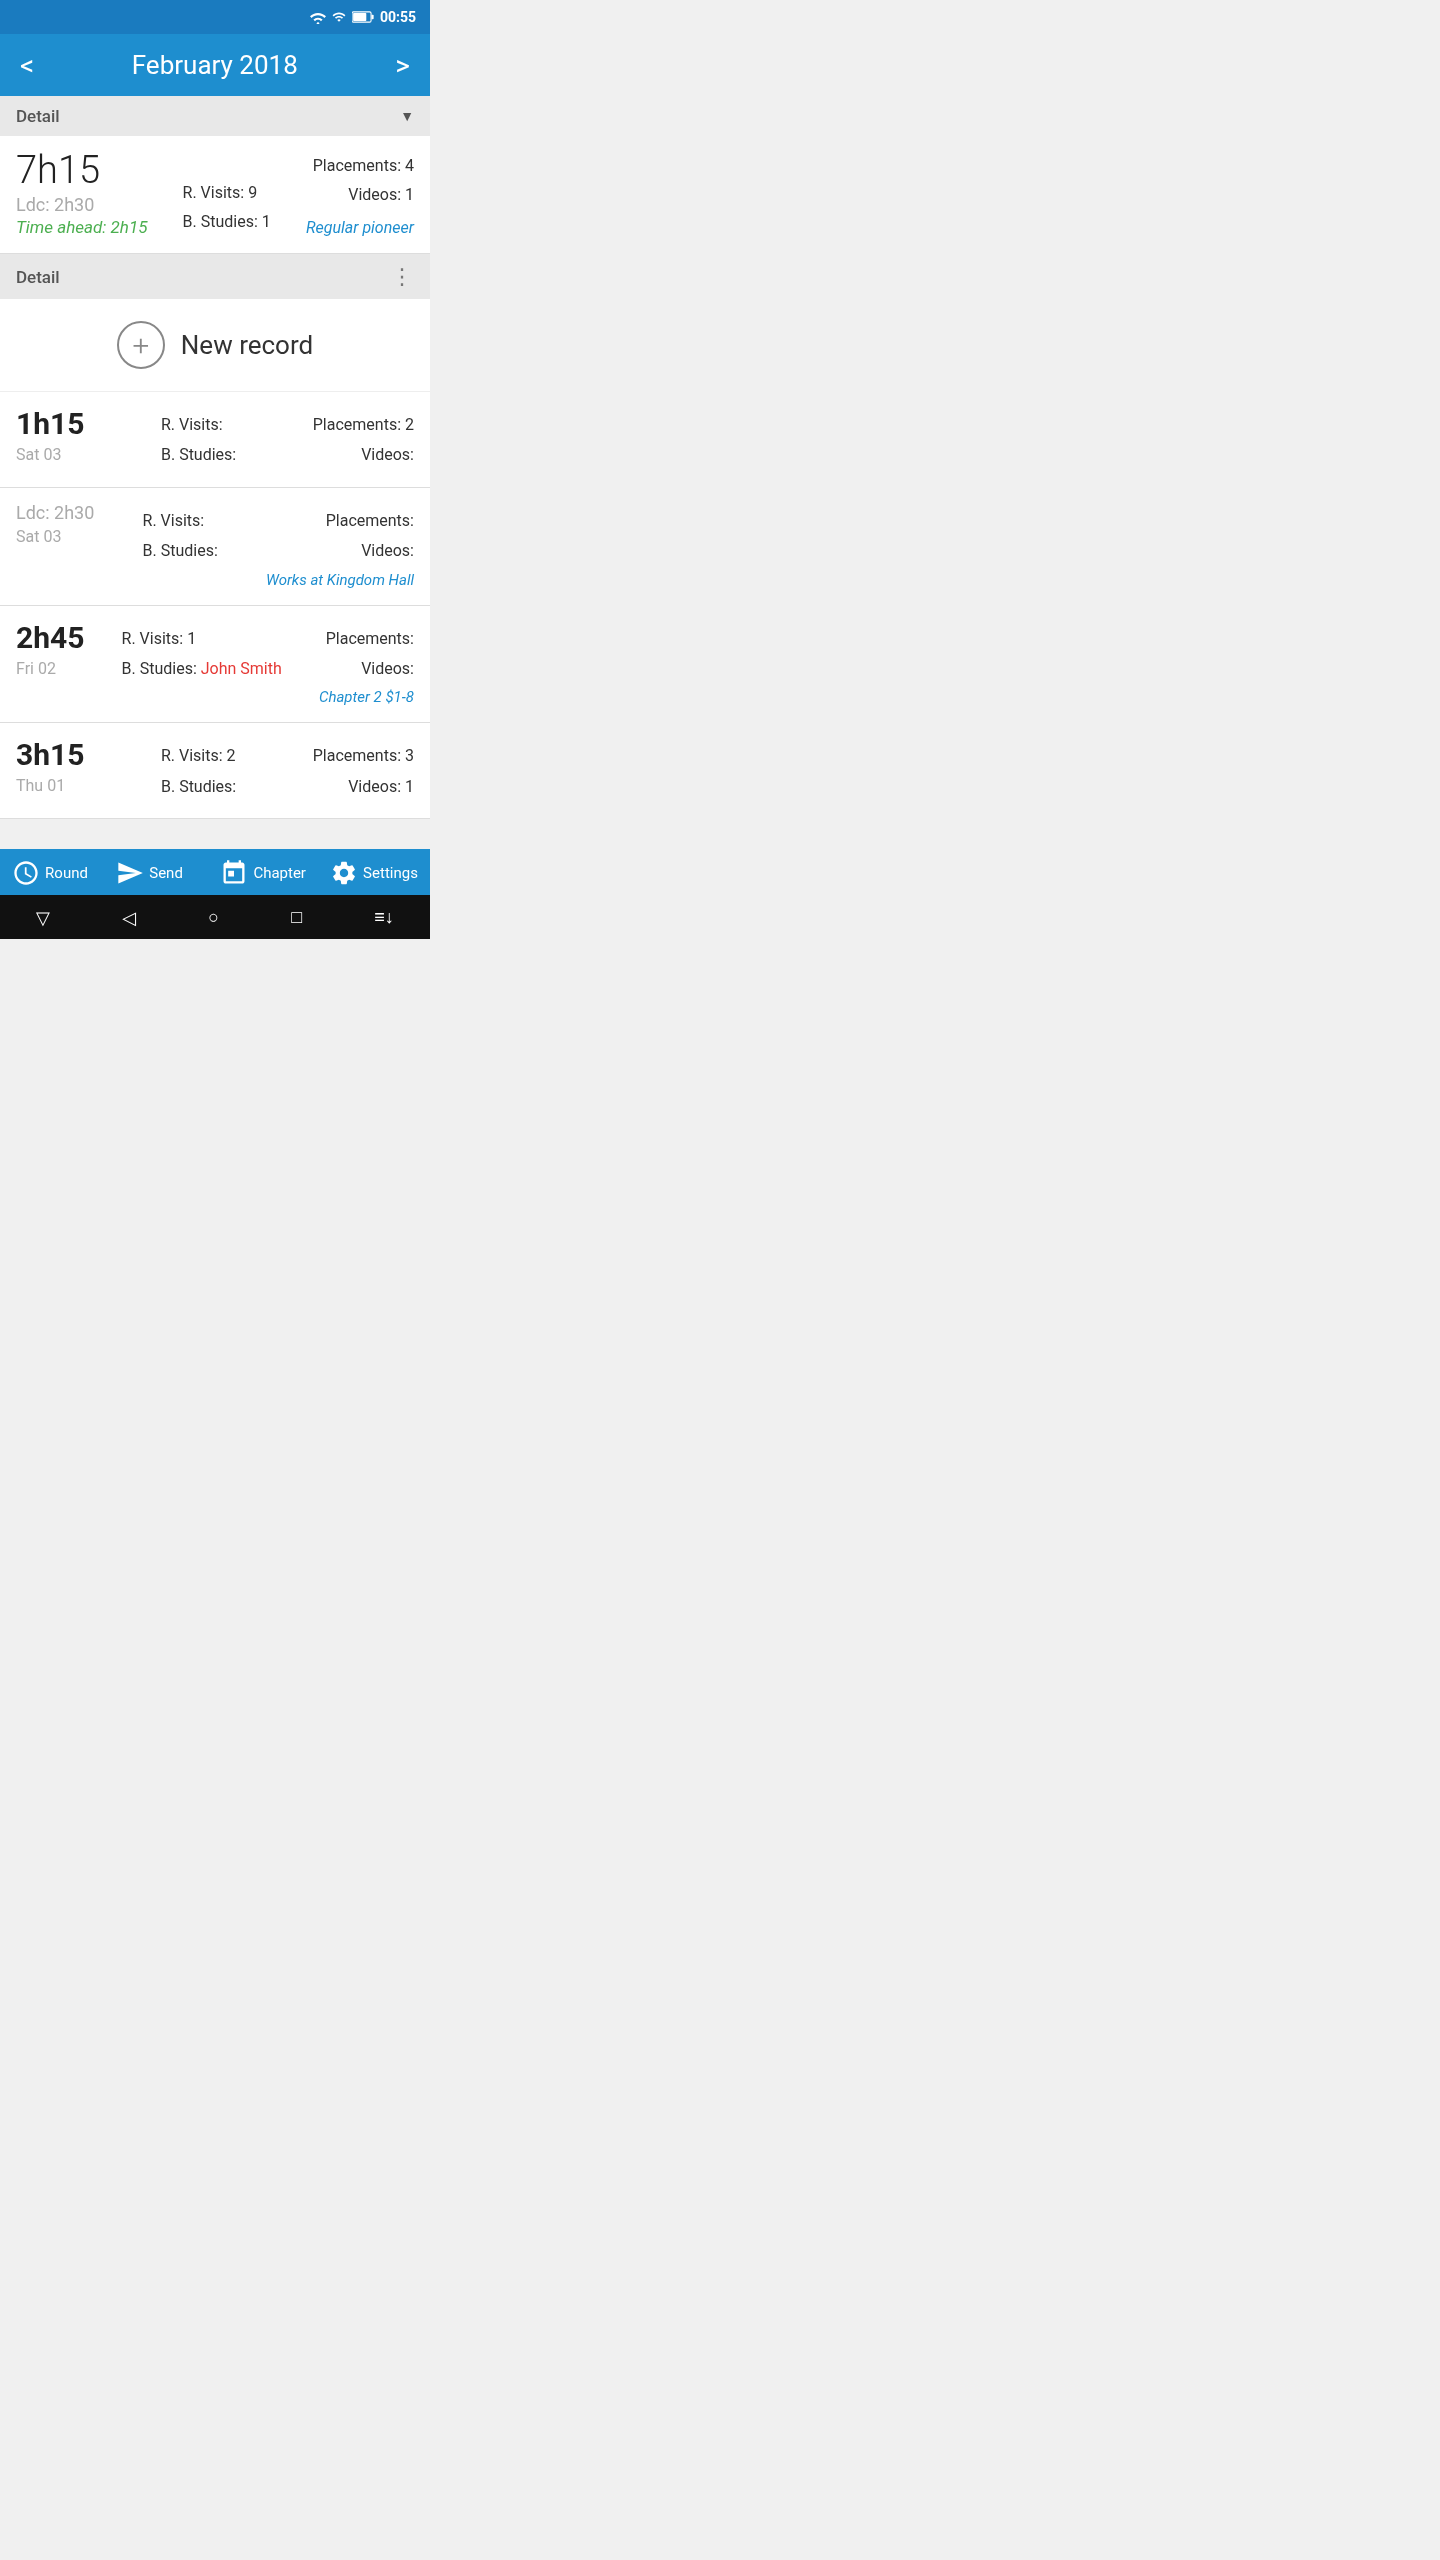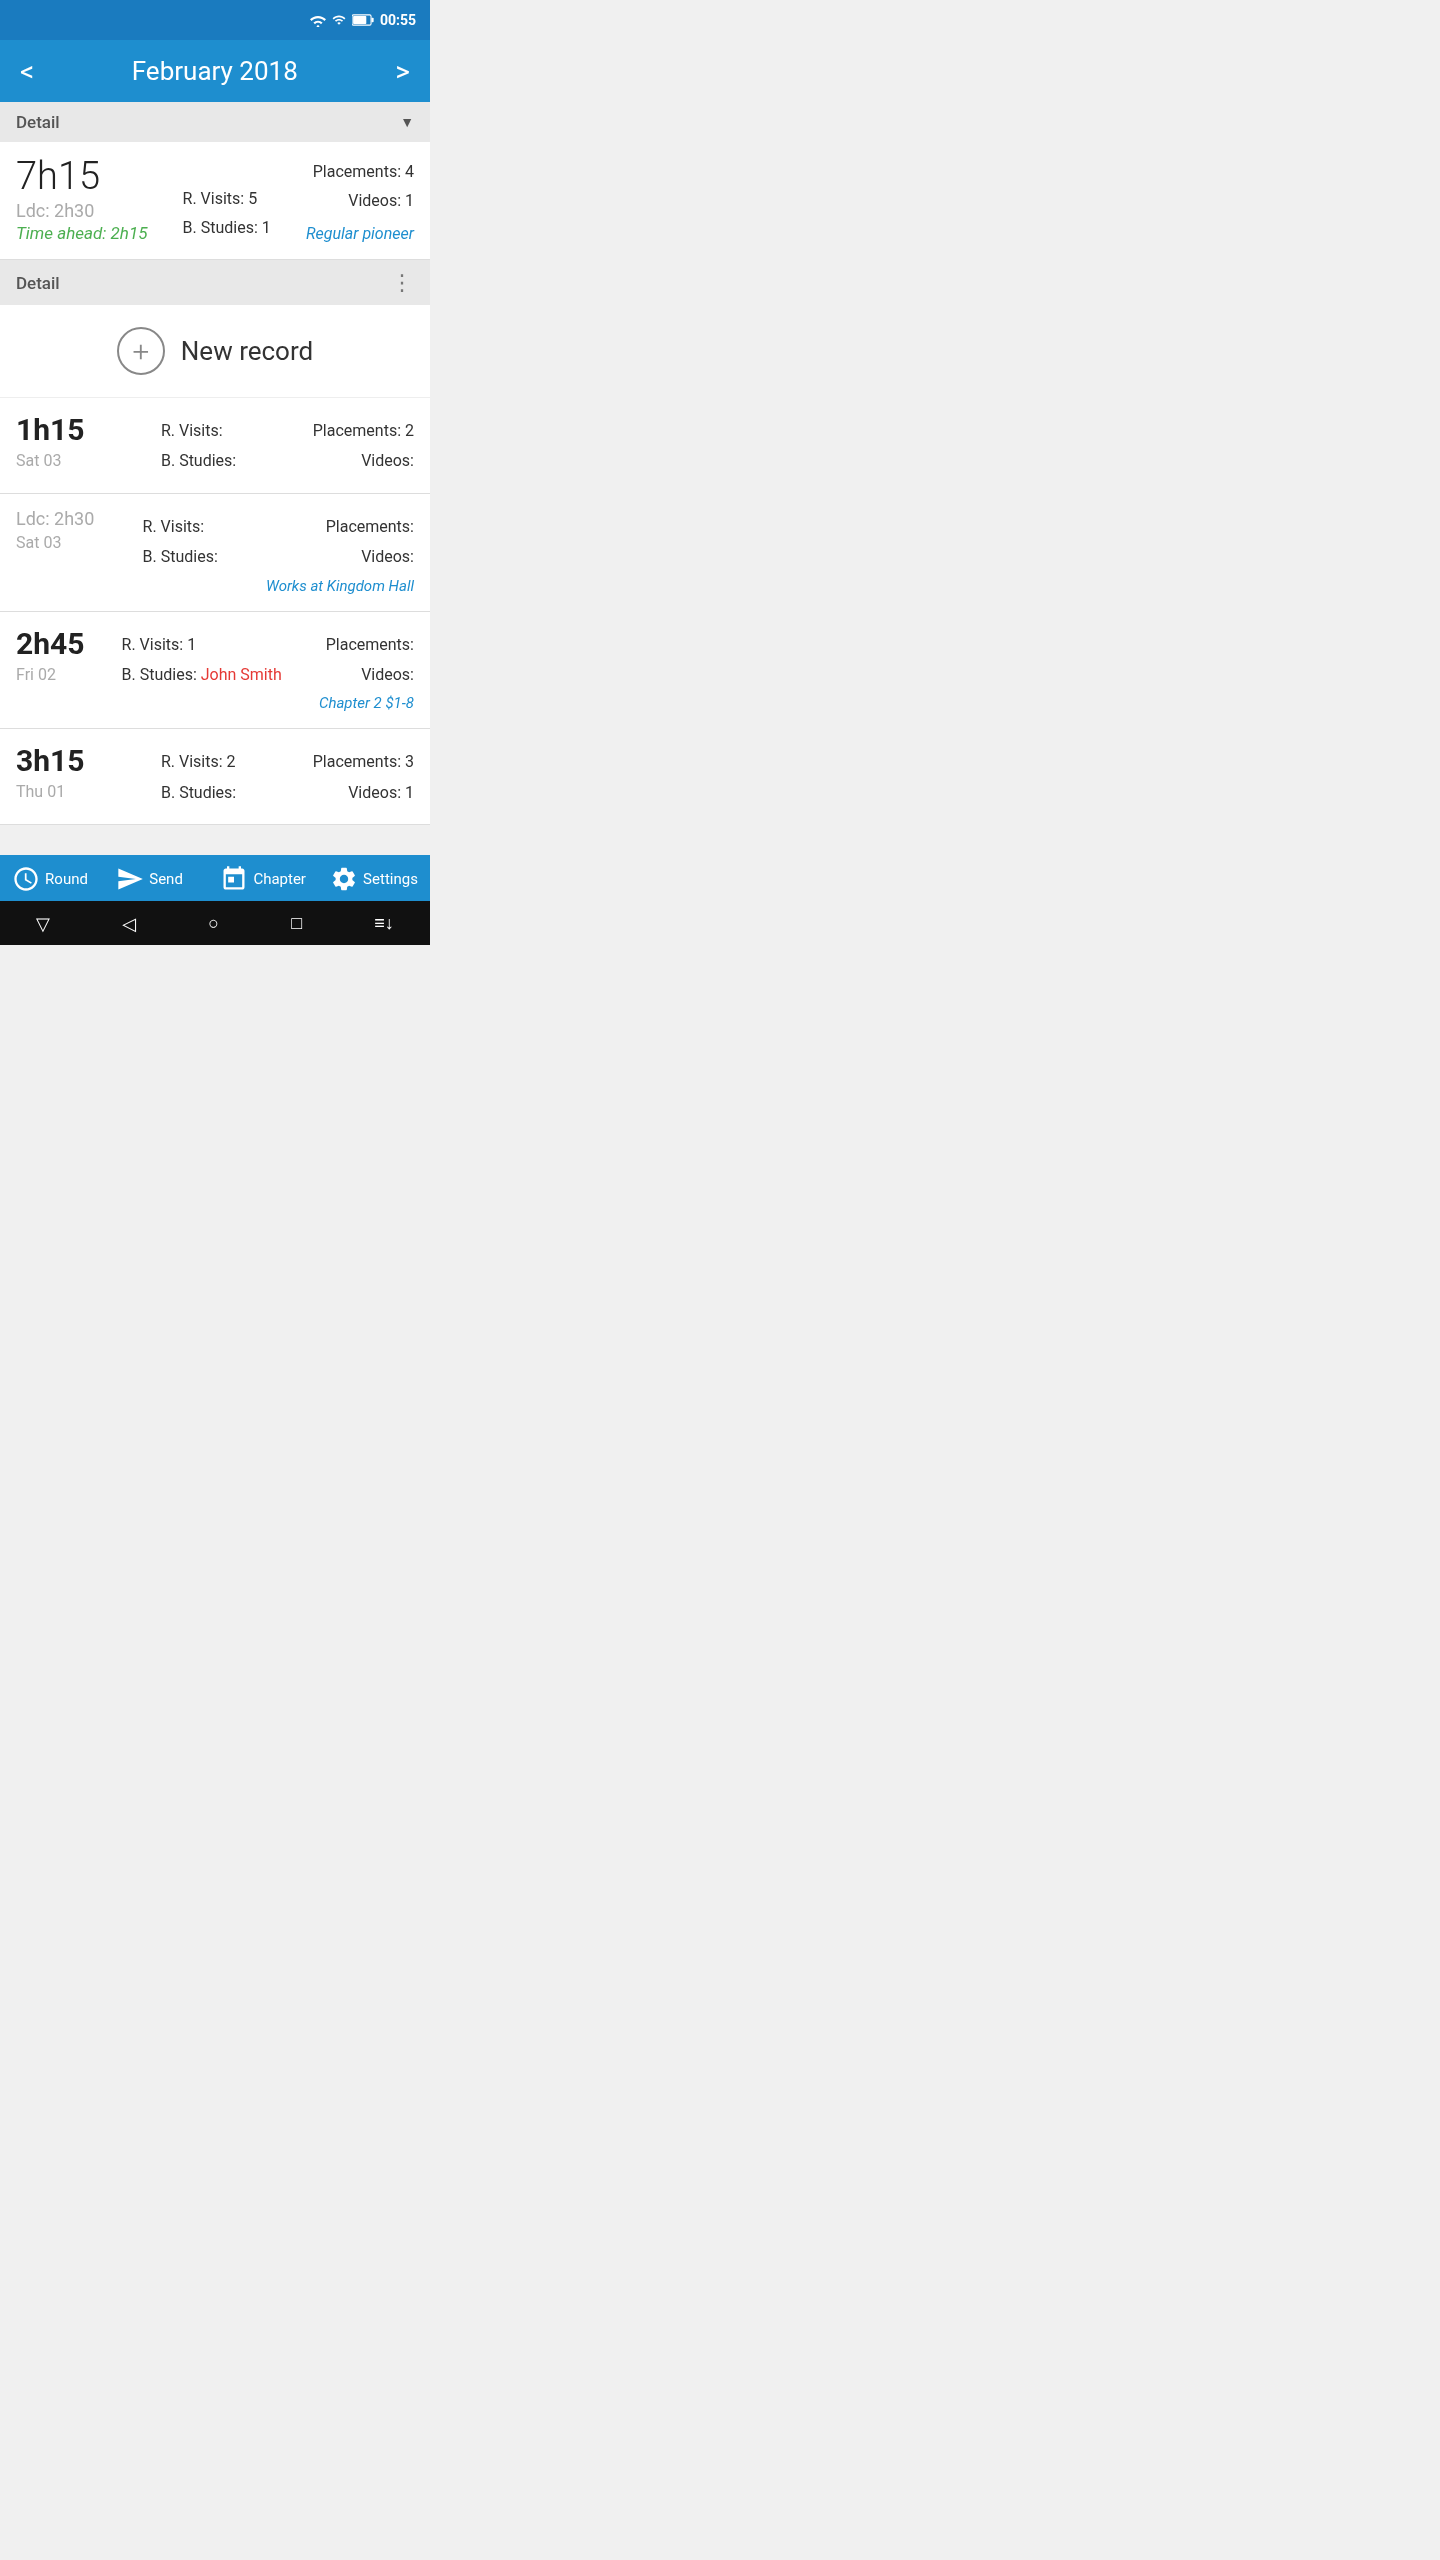--- a/index.html
+++ b/index.html
@@ -17,21 +17,21 @@
     
     .status-bar {
       background: #1a7bbf;
       color: white;
       font-size: 13px;
       padding: 6px 14px;
       display: flex;
       justify-content: flex-end;
       align-items: center;
       gap: 6px;
-      height: 40px;
+      height: 34px;
     }
     .status-bar .time { font-weight: bold; font-size: 14px; }
 
     
     .header {
       background: #1e8ecf;
       color: white;
       display: flex;
       align-items: center;
       justify-content: space-between;
@@ -195,21 +195,21 @@
 </div>
 
 <div class="total-card">
   <div class="total-main-row">
     <div class="total-left">
       <div class="total-time">7h15</div>
       <div class="total-ldc">Ldc: 2h30</div>
       <div class="total-ahead">Time ahead: 2h15</div>
     </div>
     <div class="total-middle">
-      <div class="stat-label">R. Visits: 5</div>
+      <div class="stat-label">R. Visits: 9</div>
       <div class="stat-label">B. Studies: 1</div>
     </div>
     <div class="total-right">
       <div class="stat-label">Placements: 4</div>
       <div class="stat-label">Videos: 1</div>
       <div class="pioneer-label">Regular pioneer</div>
     </div>
   </div>
 </div>
 

